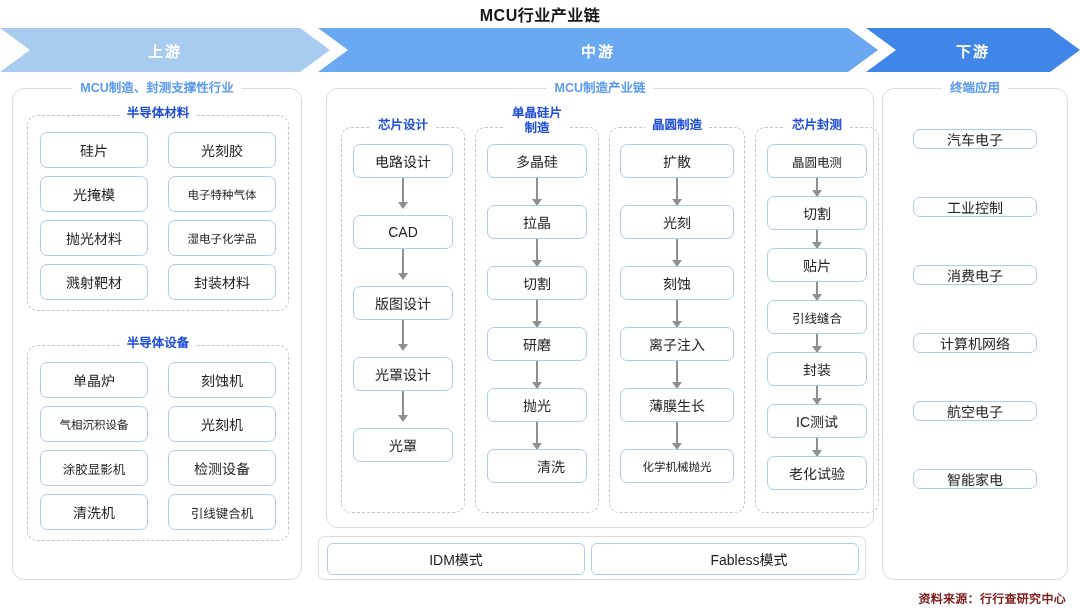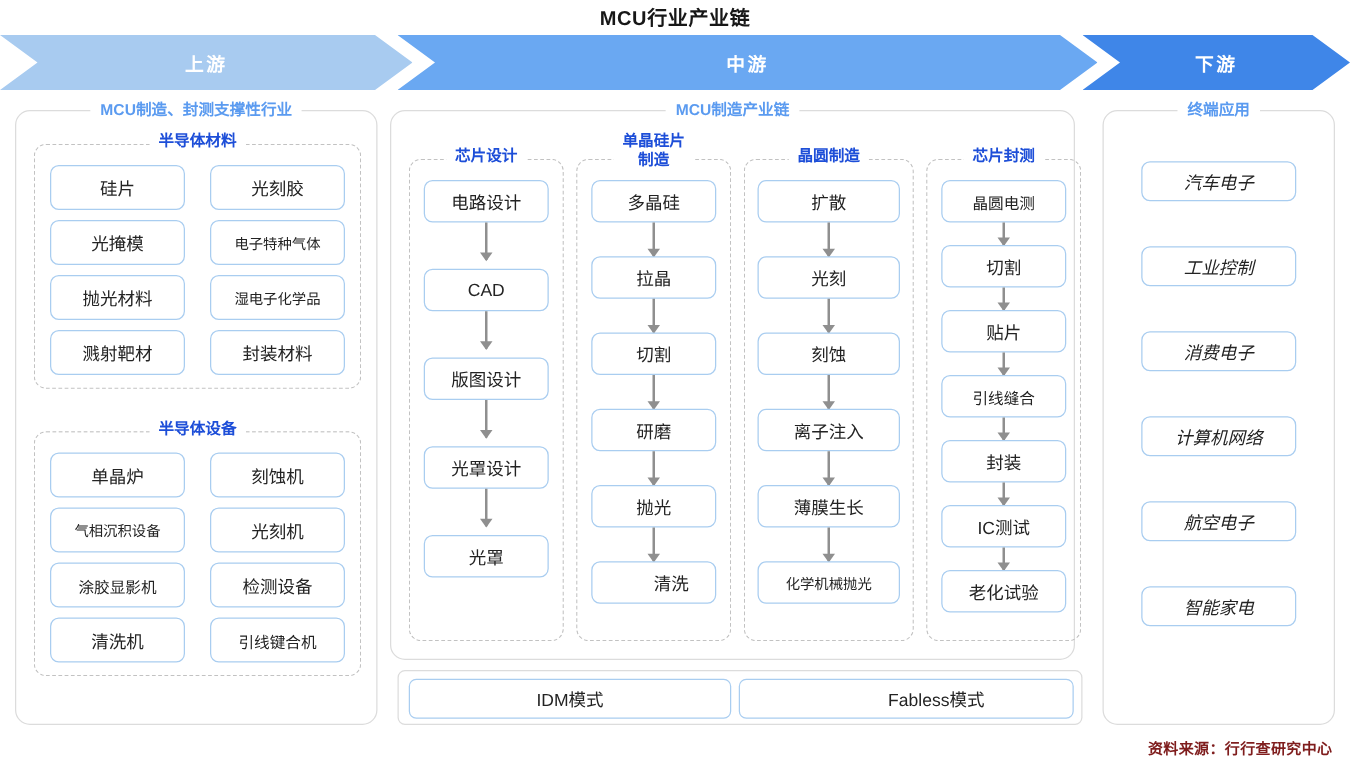--- a/index.html
+++ b/index.html
@@ -74,21 +74,21 @@
     transform:translateX(-50%);
     background:#ffffff;
     padding:0 8px;
     font-size:12.5px;
     font-weight:bold;
     color:#5b9bf0;
     white-space:nowrap;
     line-height:18px;
   }
   .g-up{left:12px;top:10px;width:290px;height:492px;}
-  .g-mid{left:312px;top:10px;width:548px;height:440px;}
+  .g-mid{left:326px;top:10px;width:548px;height:440px;}
   .g-down{left:882px;top:10px;width:186px;height:492px;}
   .g-models{left:318px;top:458px;width:548px;height:44px;border-radius:6px;}
 
   
   .sub{
     position:absolute;
     border:1.3px dashed #c2c2c2;
     border-radius:10px;
     box-sizing:border-box;
     background:transparent;
@@ -141,21 +141,21 @@
     content:"";
     position:absolute;
     left:-4px;bottom:-1px;
     width:0;height:0;
     border-left:5px solid transparent;
     border-right:5px solid transparent;
     border-top:7px solid #8f8f8f;
   }
 
   
-  .dn .chip{width:124px;height:32px;font-style:italic;}
+  .dn .chip{width:124px;height:20px;}
 
   
   .model-chip{
     position:absolute;
     top:6px;height:32px;
     border:1.2px solid #a9cdf0;
     border-radius:6px;
     background:#ffffff;
     display:flex;align-items:center;justify-content:center;
     font-size:14px;color:#232323;

